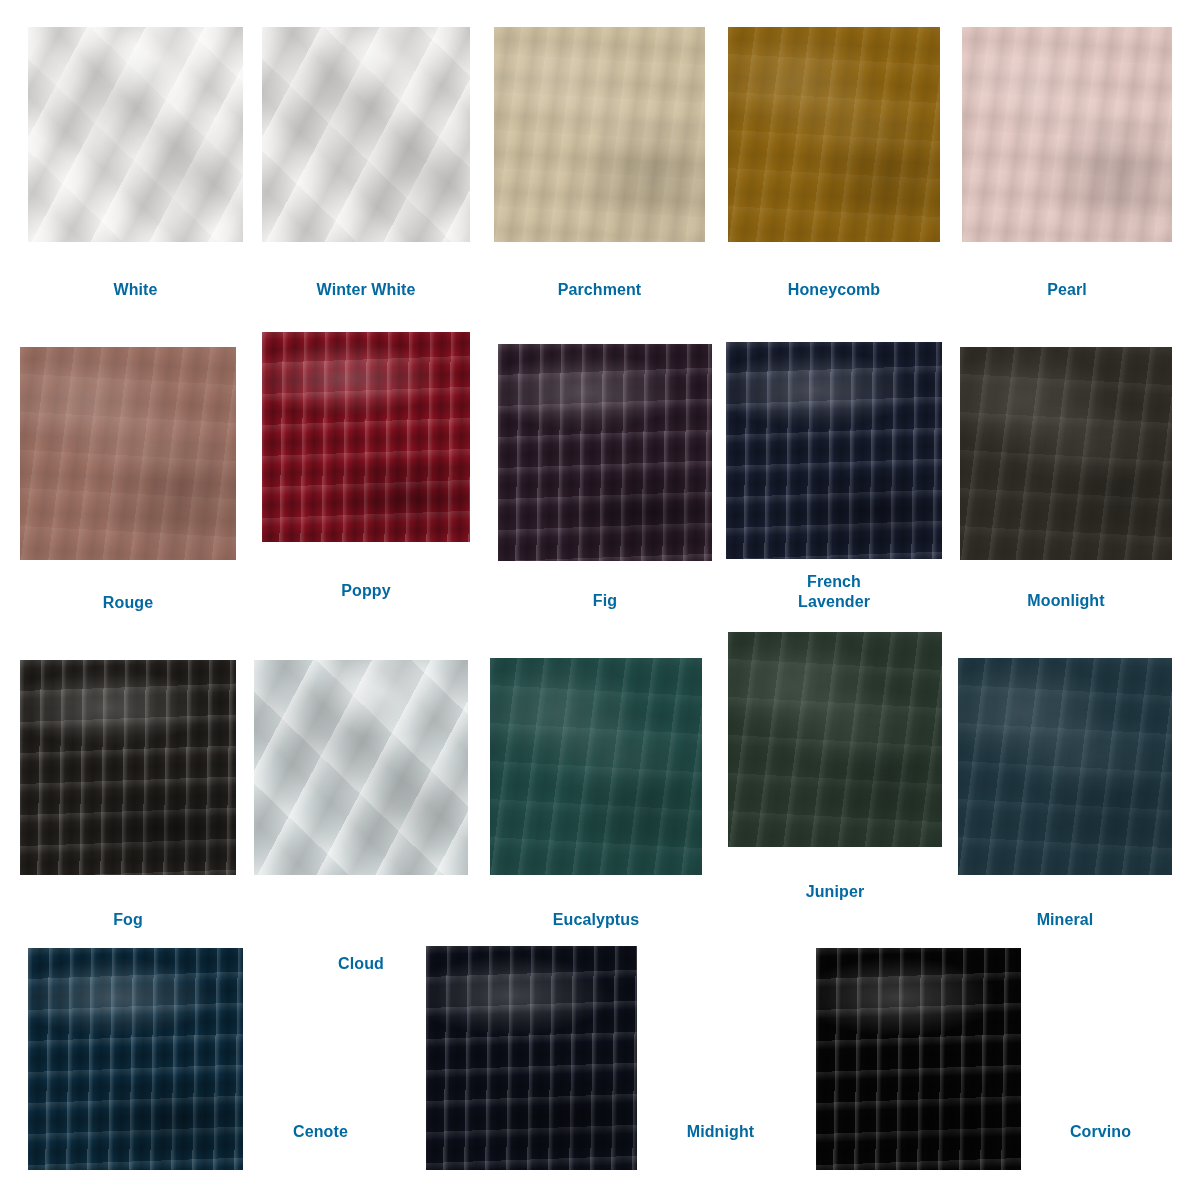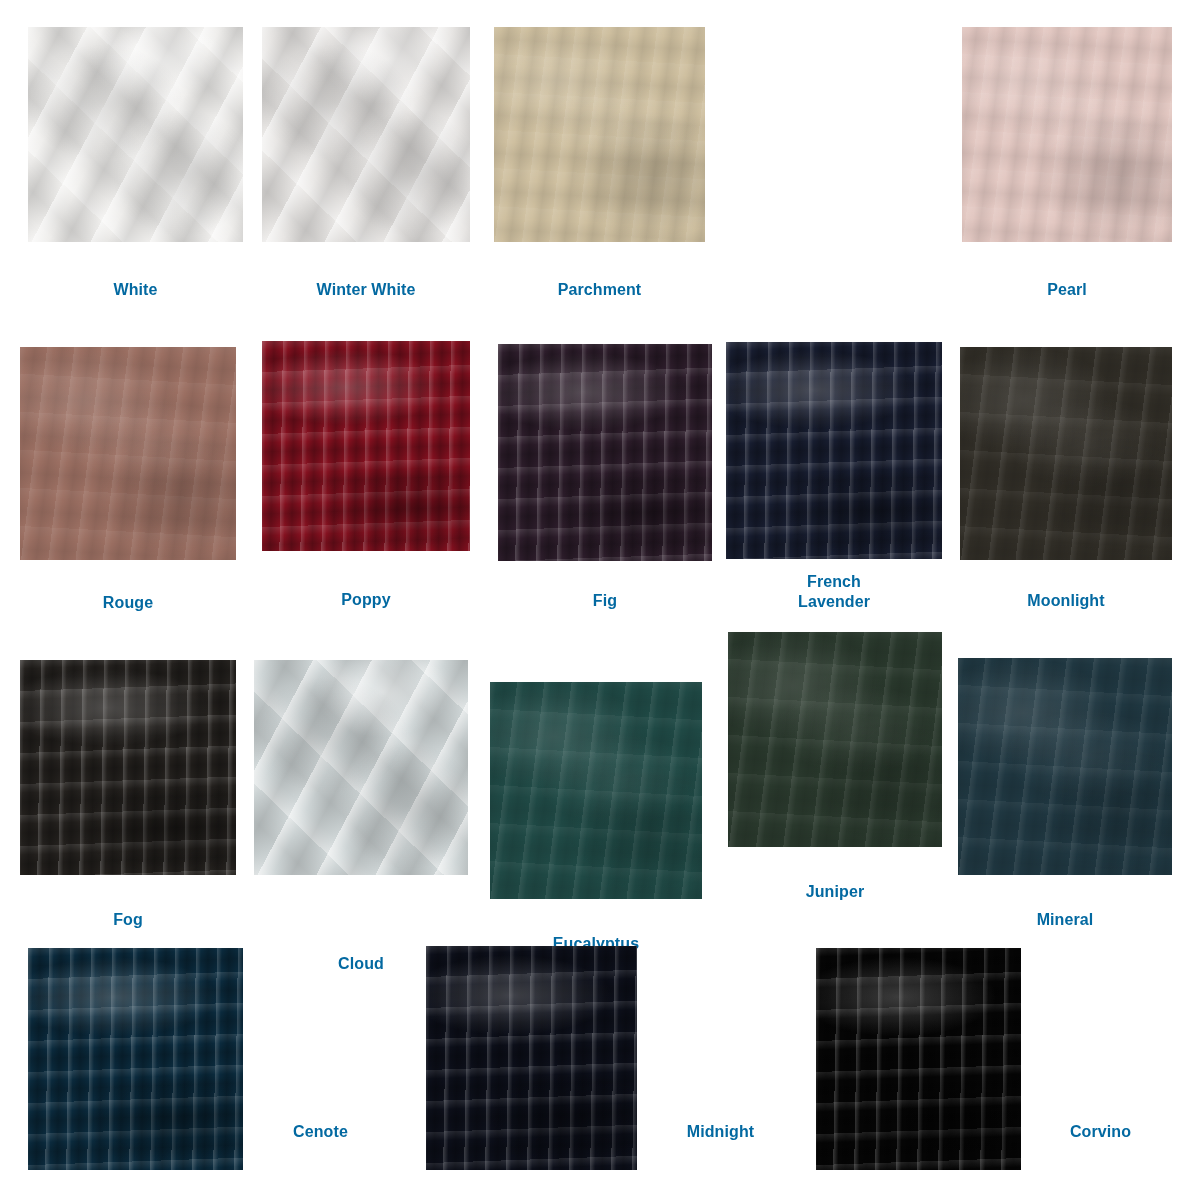--- a/index.html
+++ b/index.html
@@ -147,35 +147,42 @@
       </div>
       <span class="swatch-label" style="position: absolute; left: 0px; top: 253px; width: 208px;">Winter White</span>
     </div>
     <div class="swatch-card below" style="left: 494px; top: 27px; width: 251px;">
       <div class="swatch-chip" style="background-color: rgb(207, 192, 160); width: 211px; height: 215px;">
         <div class="tex t-a"></div>
         <div class="tex t-b"></div>
       </div>
       <span class="swatch-label" style="position: absolute; left: 0px; top: 253px; width: 211px;">Parchment</span>
     </div>
+    <div class="swatch-card below" style="left: 728px; top: 27px; width: 212px;">
+      <div class="swatch-chip" style="background-color: rgb(141, 100, 16); width: 212px; height: 215px;">
+        <div class="tex t-a"></div>
+        <div class="tex t-b"></div>
+      </div>
+      <span class="swatch-label" style="position: absolute; left: 0px; top: 253px; width: 212px;">Honeycomb</span>
+    </div>
     <div class="swatch-card below" style="left: 962px; top: 27px; width: 210px;">
       <div class="swatch-chip" style="background-color: rgb(227, 200, 194); width: 210px; height: 215px;">
         <div class="tex t-a"></div>
         <div class="tex t-b"></div>
       </div>
       <span class="swatch-label" style="position: absolute; left: 0px; top: 253px; width: 210px;">Pearl</span>
     </div>
     <div class="swatch-card below" style="left: 20px; top: 347px; width: 216px;">
       <div class="swatch-chip" style="background-color: rgb(155, 111, 98); width: 216px; height: 213px;">
         <div class="tex t-a"></div>
         <div class="tex t-b"></div>
       </div>
       <span class="swatch-label" style="position: absolute; left: 0px; top: 246px; width: 216px;">Rouge</span>
     </div>
-    <div class="swatch-card below" style="left: 262px; top: 341px; width: 208px;">
+    <div class="swatch-card below" style="left: 262px; top: 332px; width: 208px;">
       <div class="swatch-chip velvet" style="background-color: rgb(132, 16, 31); width: 208px; height: 210px;">
         <div class="tex t-a"></div>
         <div class="tex t-b"></div>
       </div>
       <span class="swatch-label" style="position: absolute; left: 0px; top: 249px; width: 208px;">Poppy</span>
     </div>
     <div class="swatch-card below" style="left: 490px; top: 344px; width: 252px; margin-left: 8px;">
       <div class="swatch-chip velvet" style="background-color: rgb(45, 29, 43); width: 214px; height: 217px;">
         <div class="tex t-a"></div>
         <div class="tex t-b"></div>
@@ -204,21 +211,21 @@
       </div>
       <span class="swatch-label" style="position: absolute; left: 0px; top: 250px; width: 216px;">Fog</span>
     </div>
     <div class="swatch-card below" style="left: 254px; top: 660px; width: 214px;">
       <div class="swatch-chip drape" style="background-color: rgb(206, 213, 214); width: 214px; height: 215px;">
         <div class="tex t-a"></div>
         <div class="tex t-b"></div>
       </div>
       <span class="swatch-label" style="position: absolute; left: 0px; top: 250px; width: 214px; margin-top: 44px;">Cloud</span>
     </div>
-    <div class="swatch-card below" style="left: 490px; top: 682px; width: 201px;">
+    <div class="swatch-card below" style="left: 490px; top: 658px; width: 201px;">
       <div class="swatch-chip" style="background-color: rgb(31, 73, 69); width: 212px; height: 217px;">
         <div class="tex t-a"></div>
         <div class="tex t-b"></div>
       </div>
       <span class="swatch-label" style="position: absolute; left: 0px; top: 252px; width: 212px;">Eucalyptus</span>
     </div>
     <div class="swatch-card below" style="left: 728px; top: 632px; width: 182px;">
       <div class="swatch-chip" style="background-color: rgb(41, 56, 44); width: 214px; height: 215px;">
         <div class="tex t-a"></div>
         <div class="tex t-b"></div>

